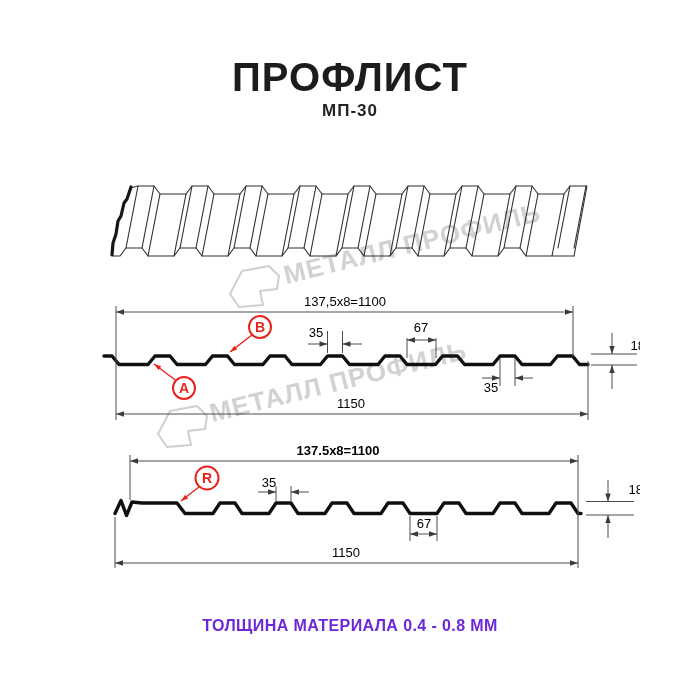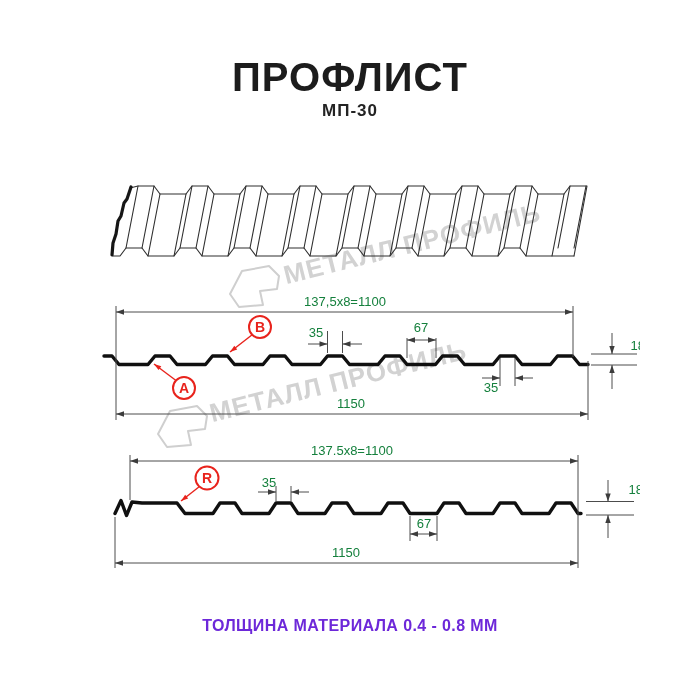--- a/index.html
+++ b/index.html
@@ -9,21 +9,21 @@
          font-size:40px;font-weight:800;color:#1c1c1c;letter-spacing:1px;}
   .subtitle{position:absolute;left:0;top:101px;width:700px;text-align:center;
          font-size:17px;font-weight:700;color:#232323;letter-spacing:1px;}
   .footer-note{position:absolute;left:0;top:617px;width:700px;text-align:center;
          font-size:16px;font-weight:600;color:#6d28d9;letter-spacing:0.4px;}
   .wm-text{position:absolute;font-size:26px;font-weight:700;color:#d2d2d2;
          letter-spacing:1px;white-space:nowrap;transform-origin:0 100%;
          transform:rotate(-14deg);z-index:1;}
   .wm-logo{position:absolute;z-index:1;}
   #draw{position:absolute;left:0;top:0;z-index:2;}
-  .dim{position:absolute;z-index:3;font-size:13px;color:#15803d;text-align:center;
+  .dim{position:absolute;z-index:3;font-size:13px;color:#000000;text-align:center;
        line-height:14px;white-space:nowrap;}
   .dim.left{text-align:right;}
   .marker-letter{position:absolute;z-index:4;width:20px;text-align:center;
        font-size:14px;font-weight:600;color:#e8231c;line-height:18px;}
   
   .thin{stroke:#2f2f2f;stroke-width:1.1;fill:none;stroke-linejoin:round;stroke-linecap:round;}
   .edge{stroke:#161616;stroke-width:3.2;fill:none;stroke-linejoin:round;stroke-linecap:round;}
   .prof{stroke:#101010;stroke-width:3.4;fill:none;stroke-linejoin:round;stroke-linecap:round;}
   .dml{stroke:#4c4c4c;stroke-width:1;fill:none;}
   .dmf{fill:#3c3c3c;stroke:none;}
@@ -161,21 +161,21 @@
 
   <div class="dim" style="left:265px;top:295px;width:160px;">137,5x8=1100</div>
   <div class="dim" style="left:302px;top:326px;width:28px;">35</div>
   <div class="dim" style="left:407px;top:321px;width:28px;">67</div>
   <div class="dim left" style="left:615px;top:339px;width:30px;">18</div>
   <div class="dim" style="left:477px;top:381px;width:28px;">35</div>
   <div class="dim" style="left:316px;top:397px;width:70px;">1150</div>
   <div class="marker-letter" style="left:174px;top:379px;">A</div>
   <div class="marker-letter" style="left:250px;top:318px;">B</div>
 
-  <div class="dim" style="left:272px;top:444px;width:160px;">137.5x8=1100</div>
+  <div class="dim" style="left:258px;top:444px;width:160px;font-weight:bold;">137.5x8=1100</div>
   <div class="dim" style="left:255px;top:476px;width:28px;">35</div>
   <div class="dim" style="left:410px;top:517px;width:28px;">67</div>
   <div class="dim left" style="left:613px;top:483px;width:30px;">18</div>
   <div class="dim" style="left:311px;top:546px;width:70px;">1150</div>
   <div class="marker-letter" style="left:197px;top:469px;">R</div>
 
   <div class="footer-note">ТОЛЩИНА МАТЕРИАЛА 0.4 - 0.8 ММ</div>
 </div>
 
 </body></html>

